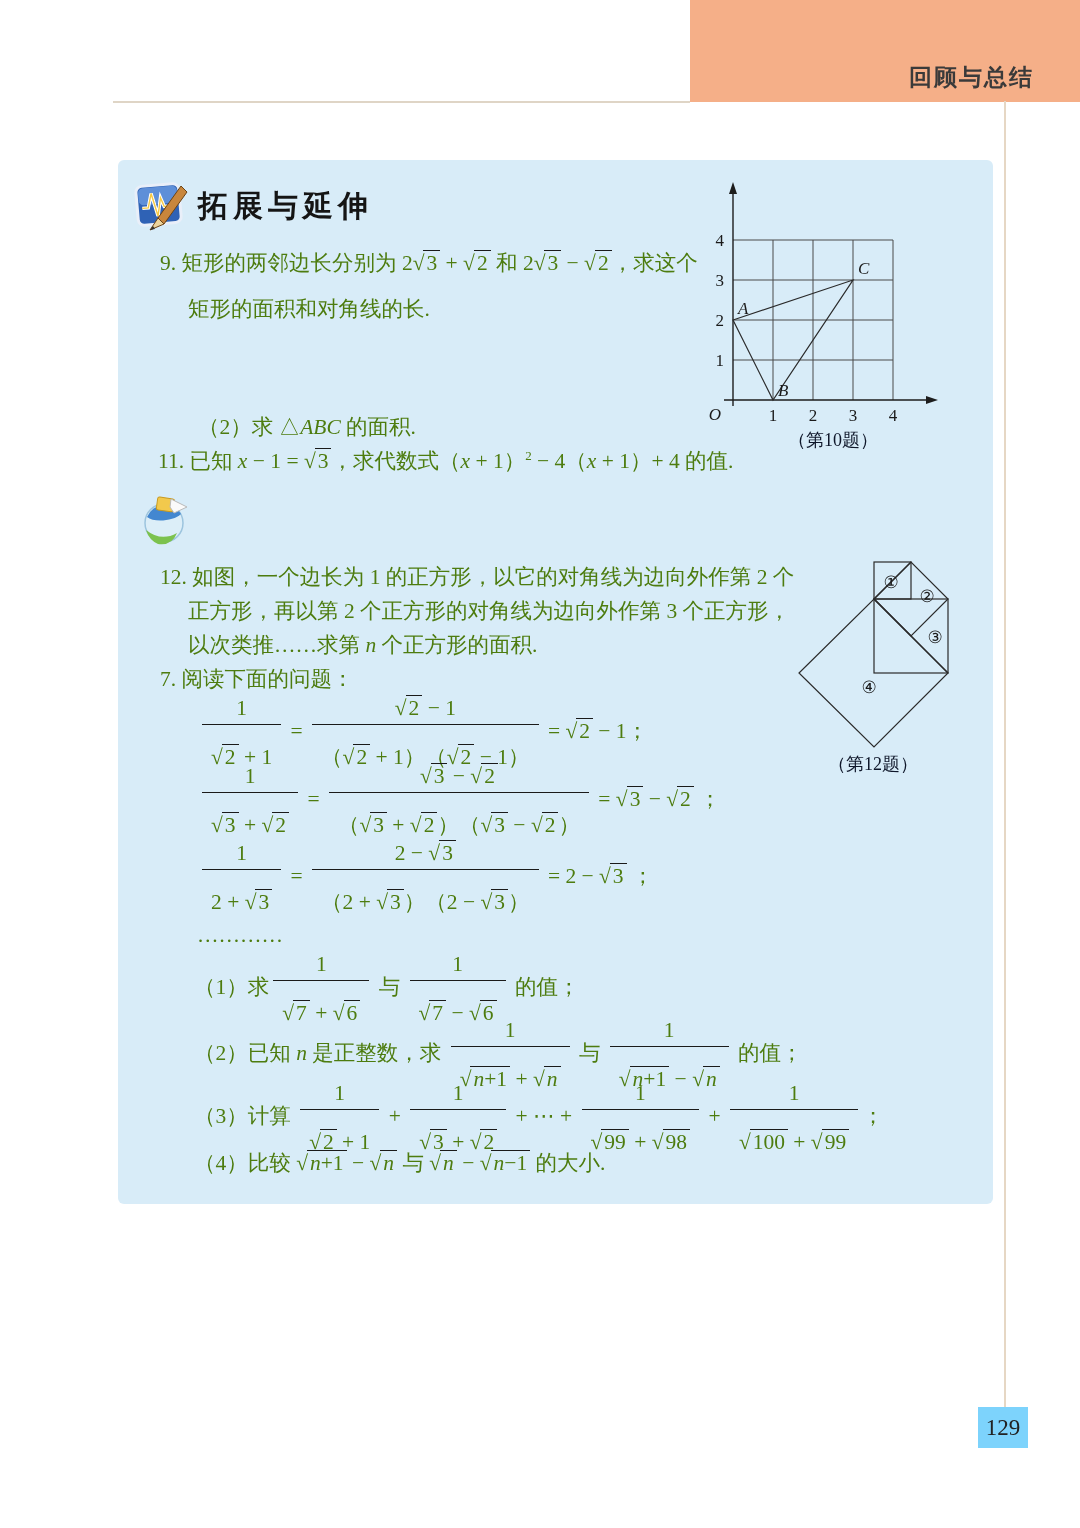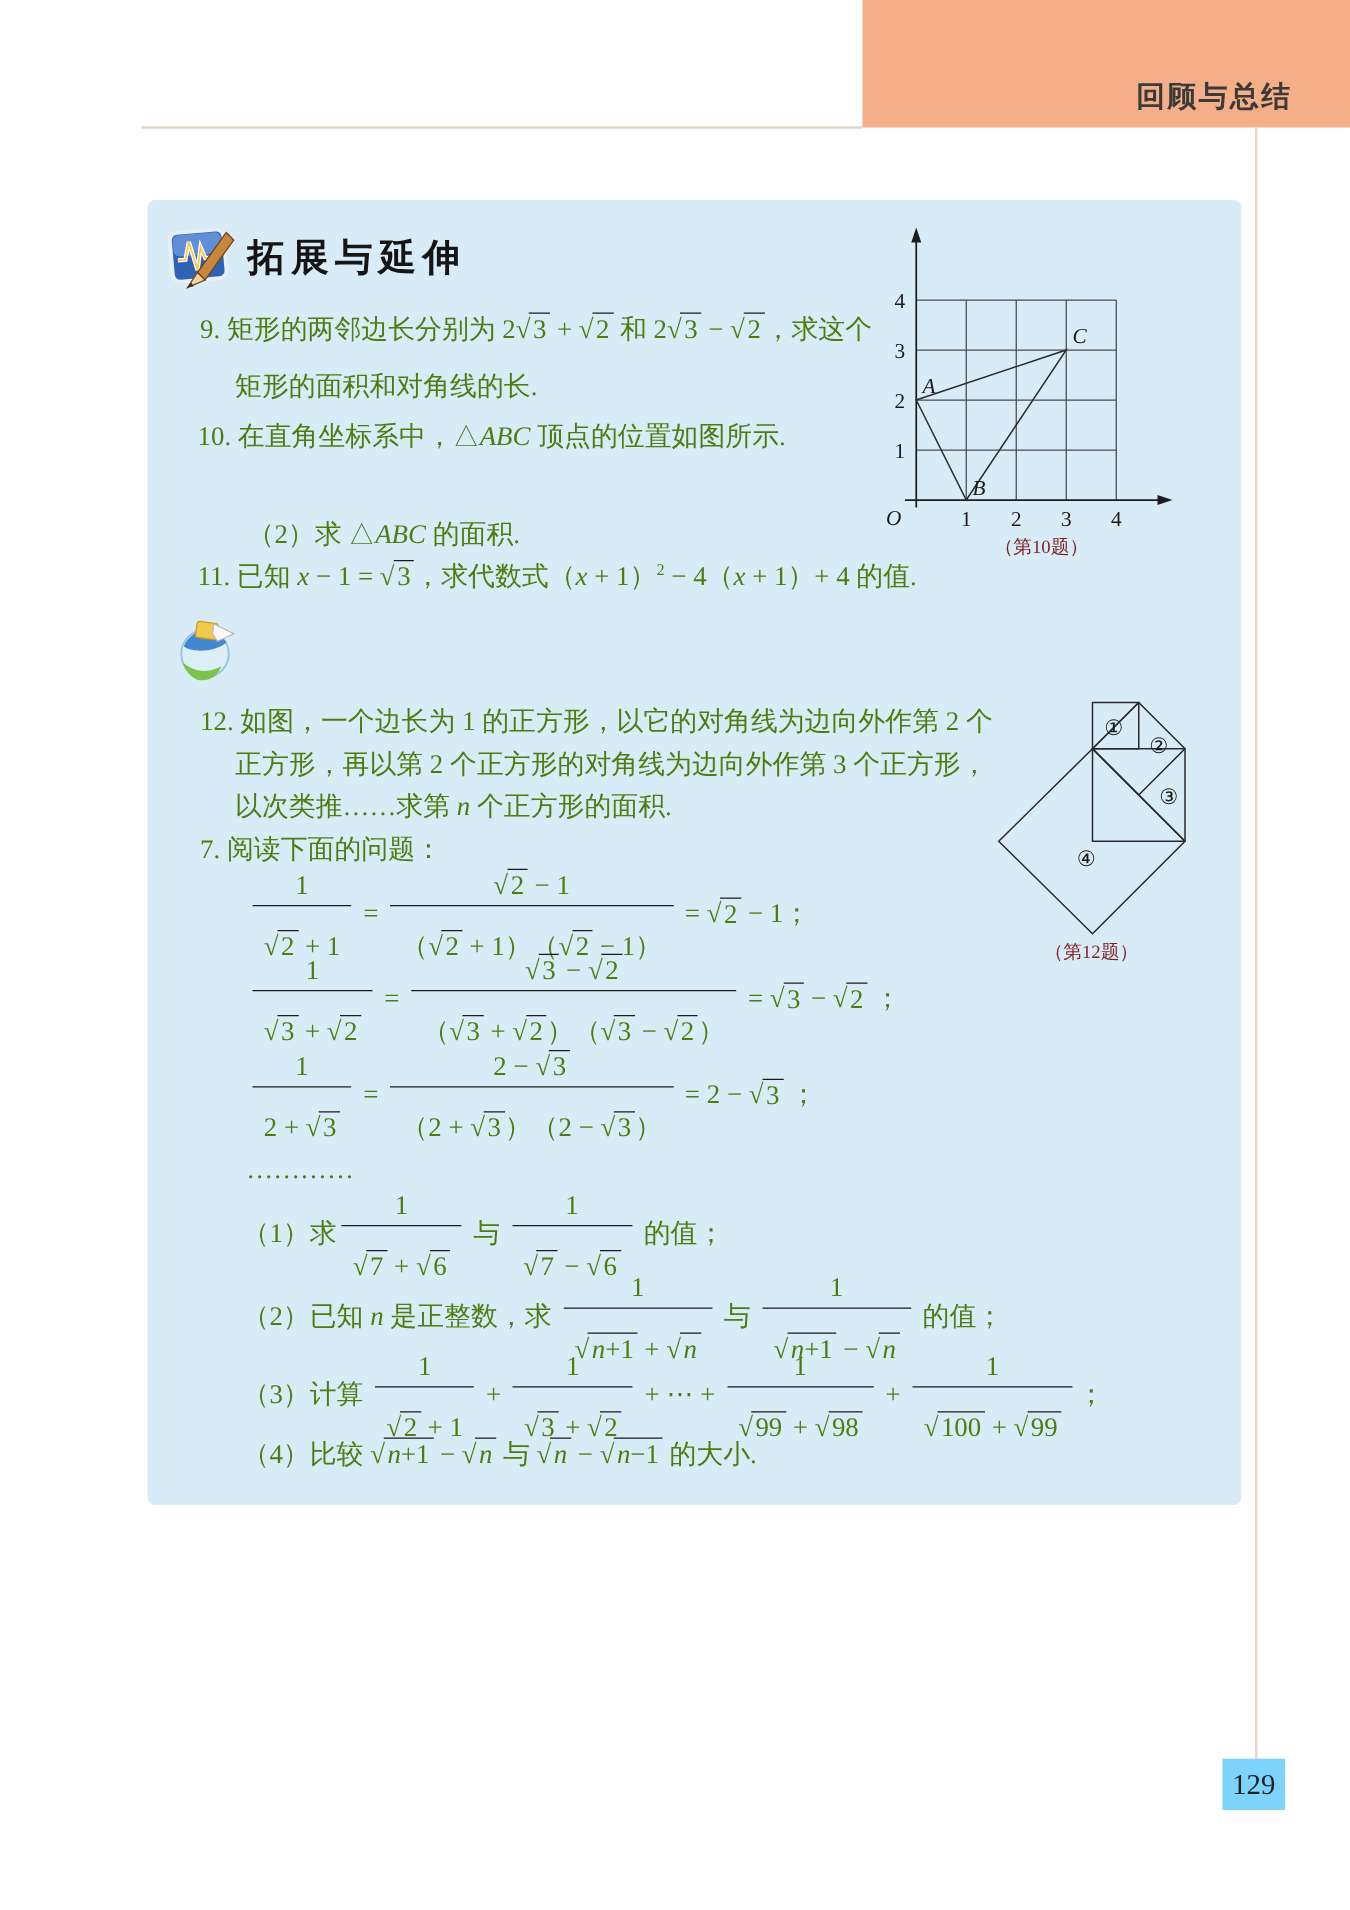--- a/index.html
+++ b/index.html
@@ -20,22 +20,22 @@
   .mline{position:absolute;white-space:nowrap;font-family:"Liberation Serif",serif;
         font-size:21.5px;color:#4d7c0f;line-height:1.4;margin-left:24px;}
   .mline i{font-style:italic;}
   .frac{display:inline-block;text-align:center;vertical-align:middle;margin:0 4px;}
   .frac .num{display:block;padding:0 9px 3px;line-height:1.15;}
   .frac .den{display:block;border-top:1.5px solid #1a1a1a;padding:20px 9px 0;line-height:1.15;}
   .sqrt{white-space:nowrap;}
   .rsign{letter-spacing:-1px;}
   .rad{border-top:1.5px solid #1a1a1a;padding:0 3px;}
   sup{font-size:13px;}
-  .fig-caption{position:absolute;text-align:center;font-size:15px;
-        font-family:"Liberation Serif",serif;color:#7f1d1d;}
+  .fig-caption{position:absolute;text-align:center;font-size:18px;
+        font-family:"Liberation Serif",serif;color:#0f172a;}
 </style>
 </head>
 <body>
 
 <div class="page">
 
   <div class="banner">
     <div class="banner-title">回顾与总结</div>
   </div>
   <div class="top-rule"></div>
@@ -54,21 +54,20 @@
         <polyline points="8,27 14,27 18,13 23,36 27,18 30,27 41,27" fill="none" stroke="#f6c944" stroke-width="1.4"></polyline>
       </g>
       <polygon points="47,6 53,12 30,44 24,38" fill="#c8863c" stroke="#6b4315" stroke-width="1"></polygon>
       <polygon points="24,38 30,44 16,50" fill="#ecd49c" stroke="#6b4315" stroke-width="1"></polygon>
       <polygon points="19,46 16,50 21,49" fill="#33302a"></polygon>
     </svg>
     <div class="sec-title" style="left:80px;top:26px">拓展与延伸</div>
 
     <div class="mline" style="left:18px;top:88px">9. 矩形的两邻边长分别为 2<span class="sqrt"><span class="rsign">√</span><span class="rad">3</span></span> + <span class="sqrt"><span class="rsign">√</span><span class="rad">2</span></span> 和 2<span class="sqrt"><span class="rsign">√</span><span class="rad">3</span></span> − <span class="sqrt"><span class="rsign">√</span><span class="rad">2</span></span>，求这个</div>
     <div class="mline" style="left:46px;top:134px">矩形的面积和对角线的长.</div>
-    <div class="mline" style="left:16px;top:174px">10. 在直角坐标系中，△<i>ABC</i> 顶点的位置如图所示.</div>
     <div class="mline" style="left:56px;top:252px">（2）求 △<i>ABC</i> 的面积.</div>
     <div class="mline" style="left:16px;top:286px">11. 已知 <i>x</i> − 1 = <span class="sqrt"><span class="rsign">√</span><span class="rad">3</span></span>，求代数式（<i>x</i> + 1）<sup>2</sup> − 4（<i>x</i> + 1）+ 4 的值.</div>
 
     <svg style="position:absolute;left:570px;top:15px" width="260" height="250" viewBox="0 0 260 250">
       <g stroke="#4a4a4a" stroke-width="1">
         <line x1="85" y1="65" x2="85" y2="225"></line>
           <line x1="125" y1="65" x2="125" y2="225"></line>
         <line x1="165" y1="65" x2="165" y2="225"></line>
           <line x1="205" y1="65" x2="205" y2="225"></line>
         <line x1="45" y1="65" x2="205" y2="65"></line>

